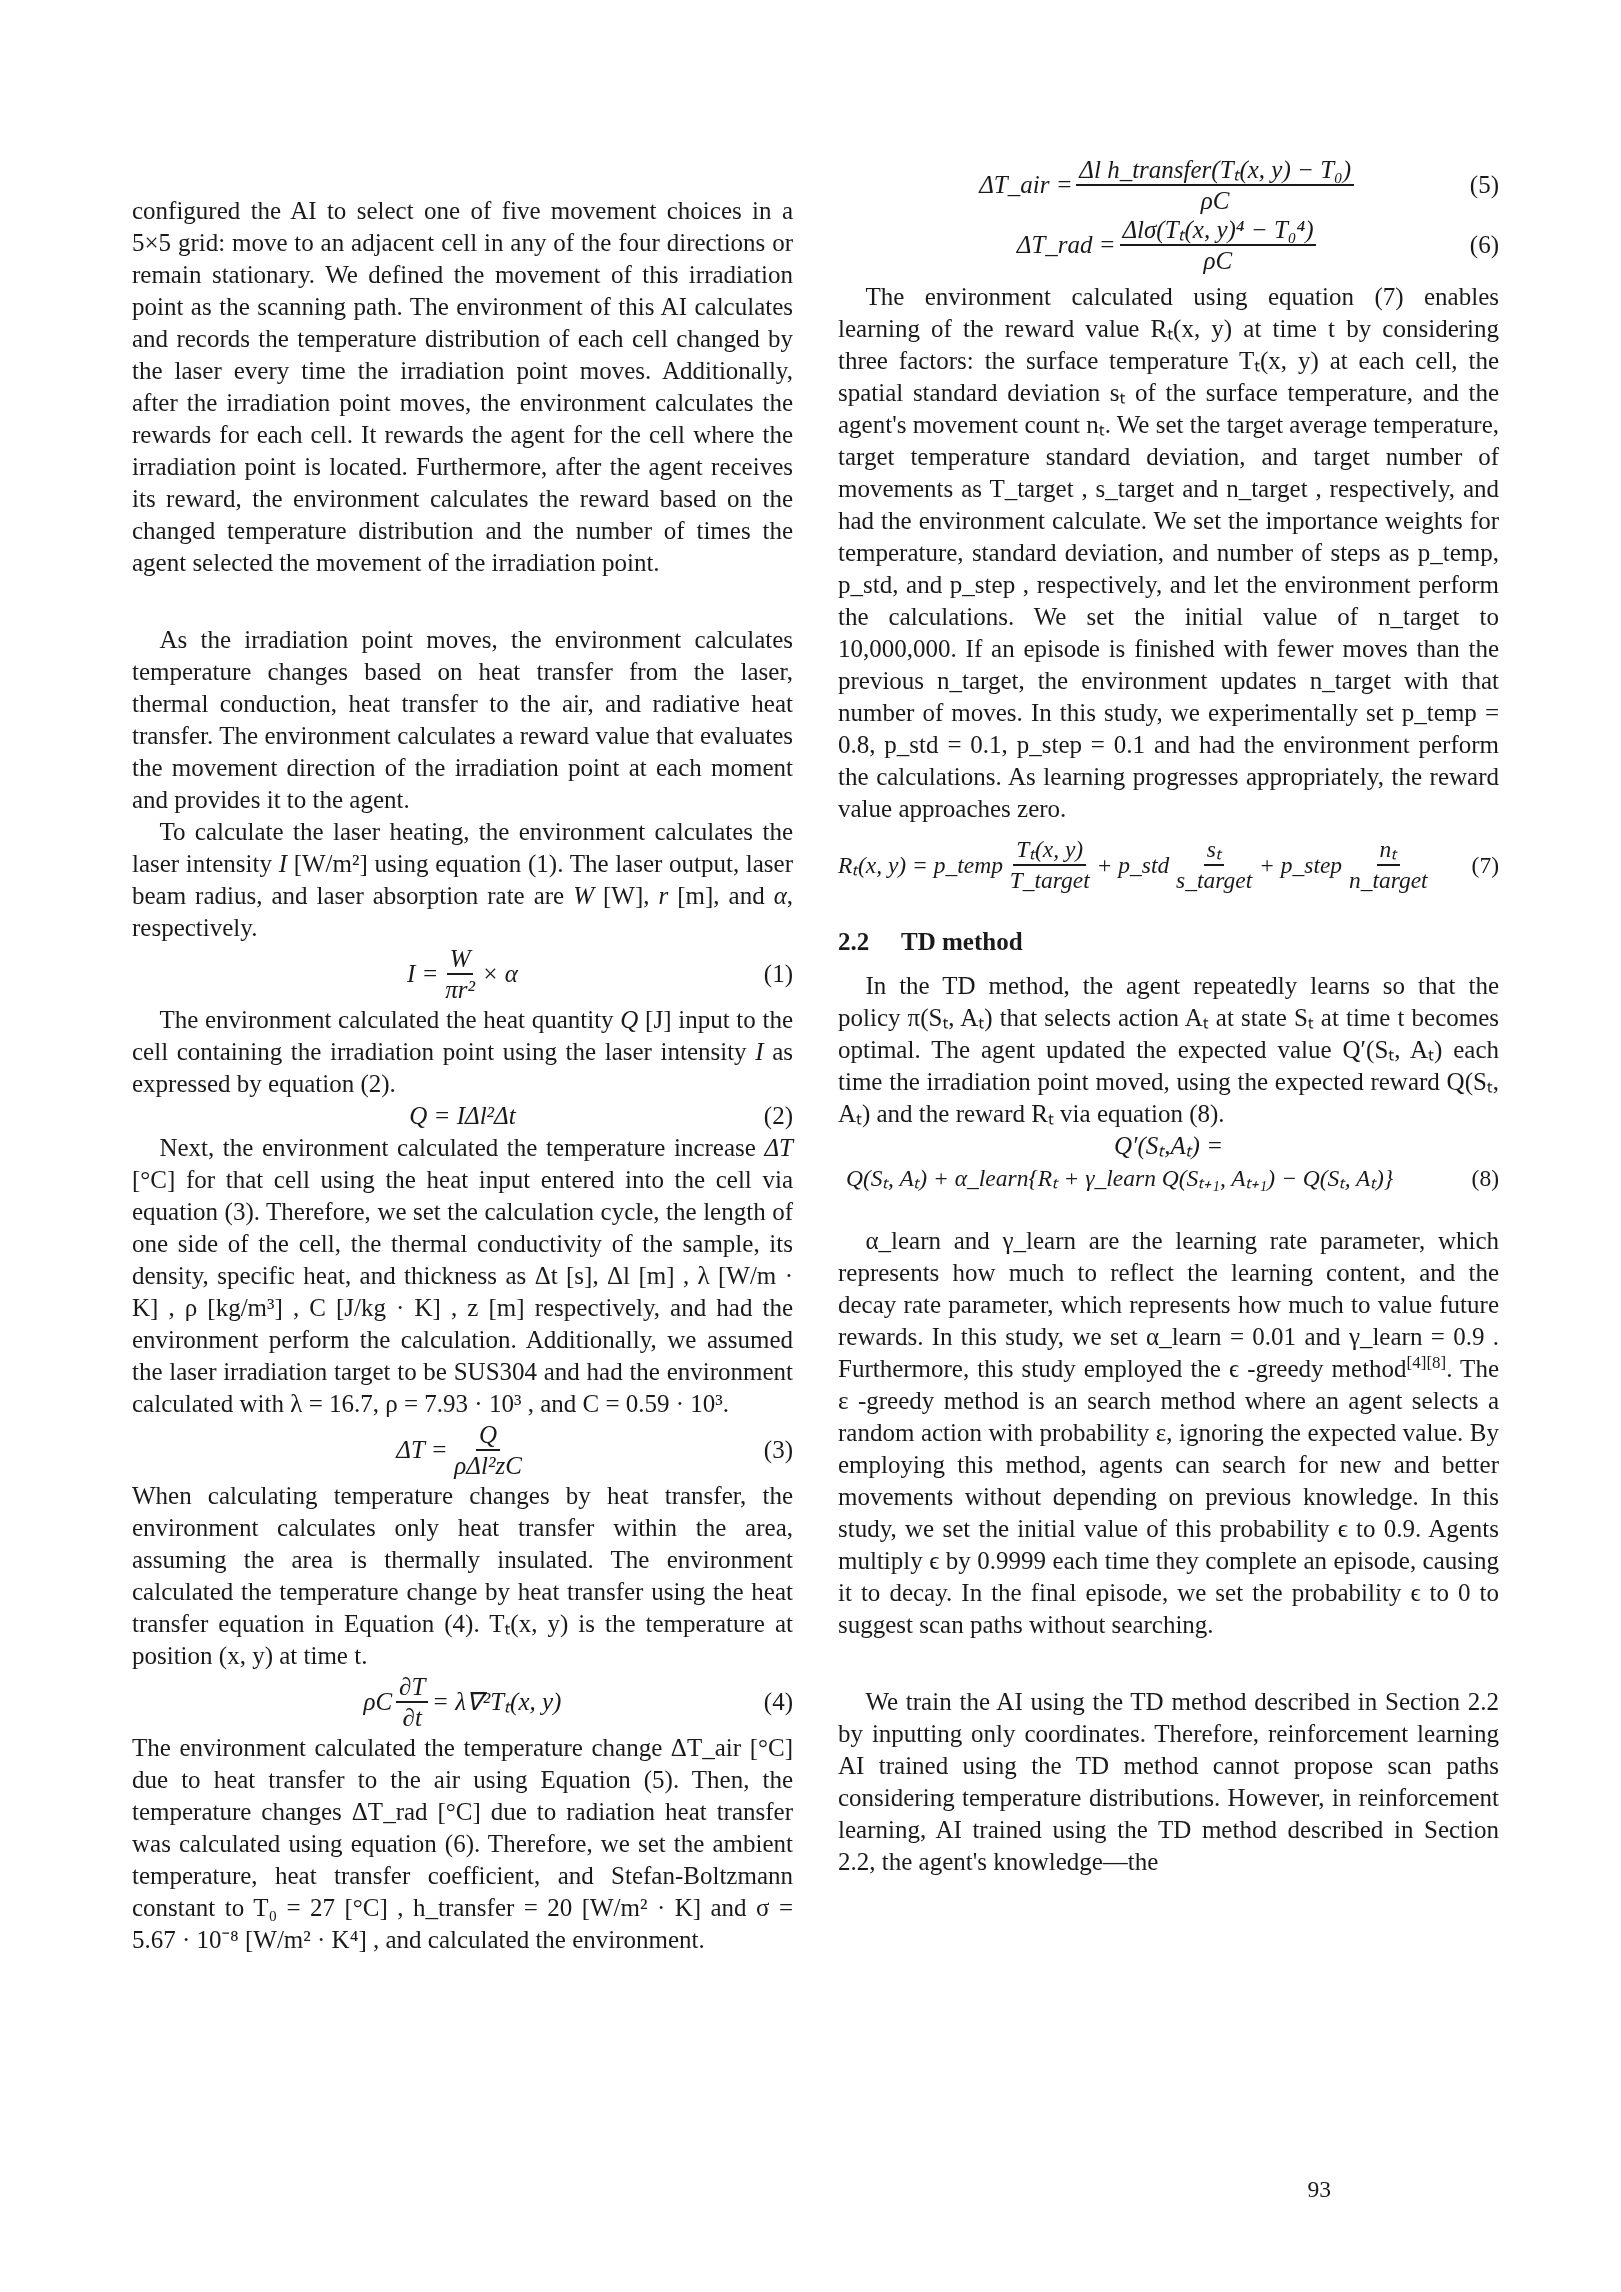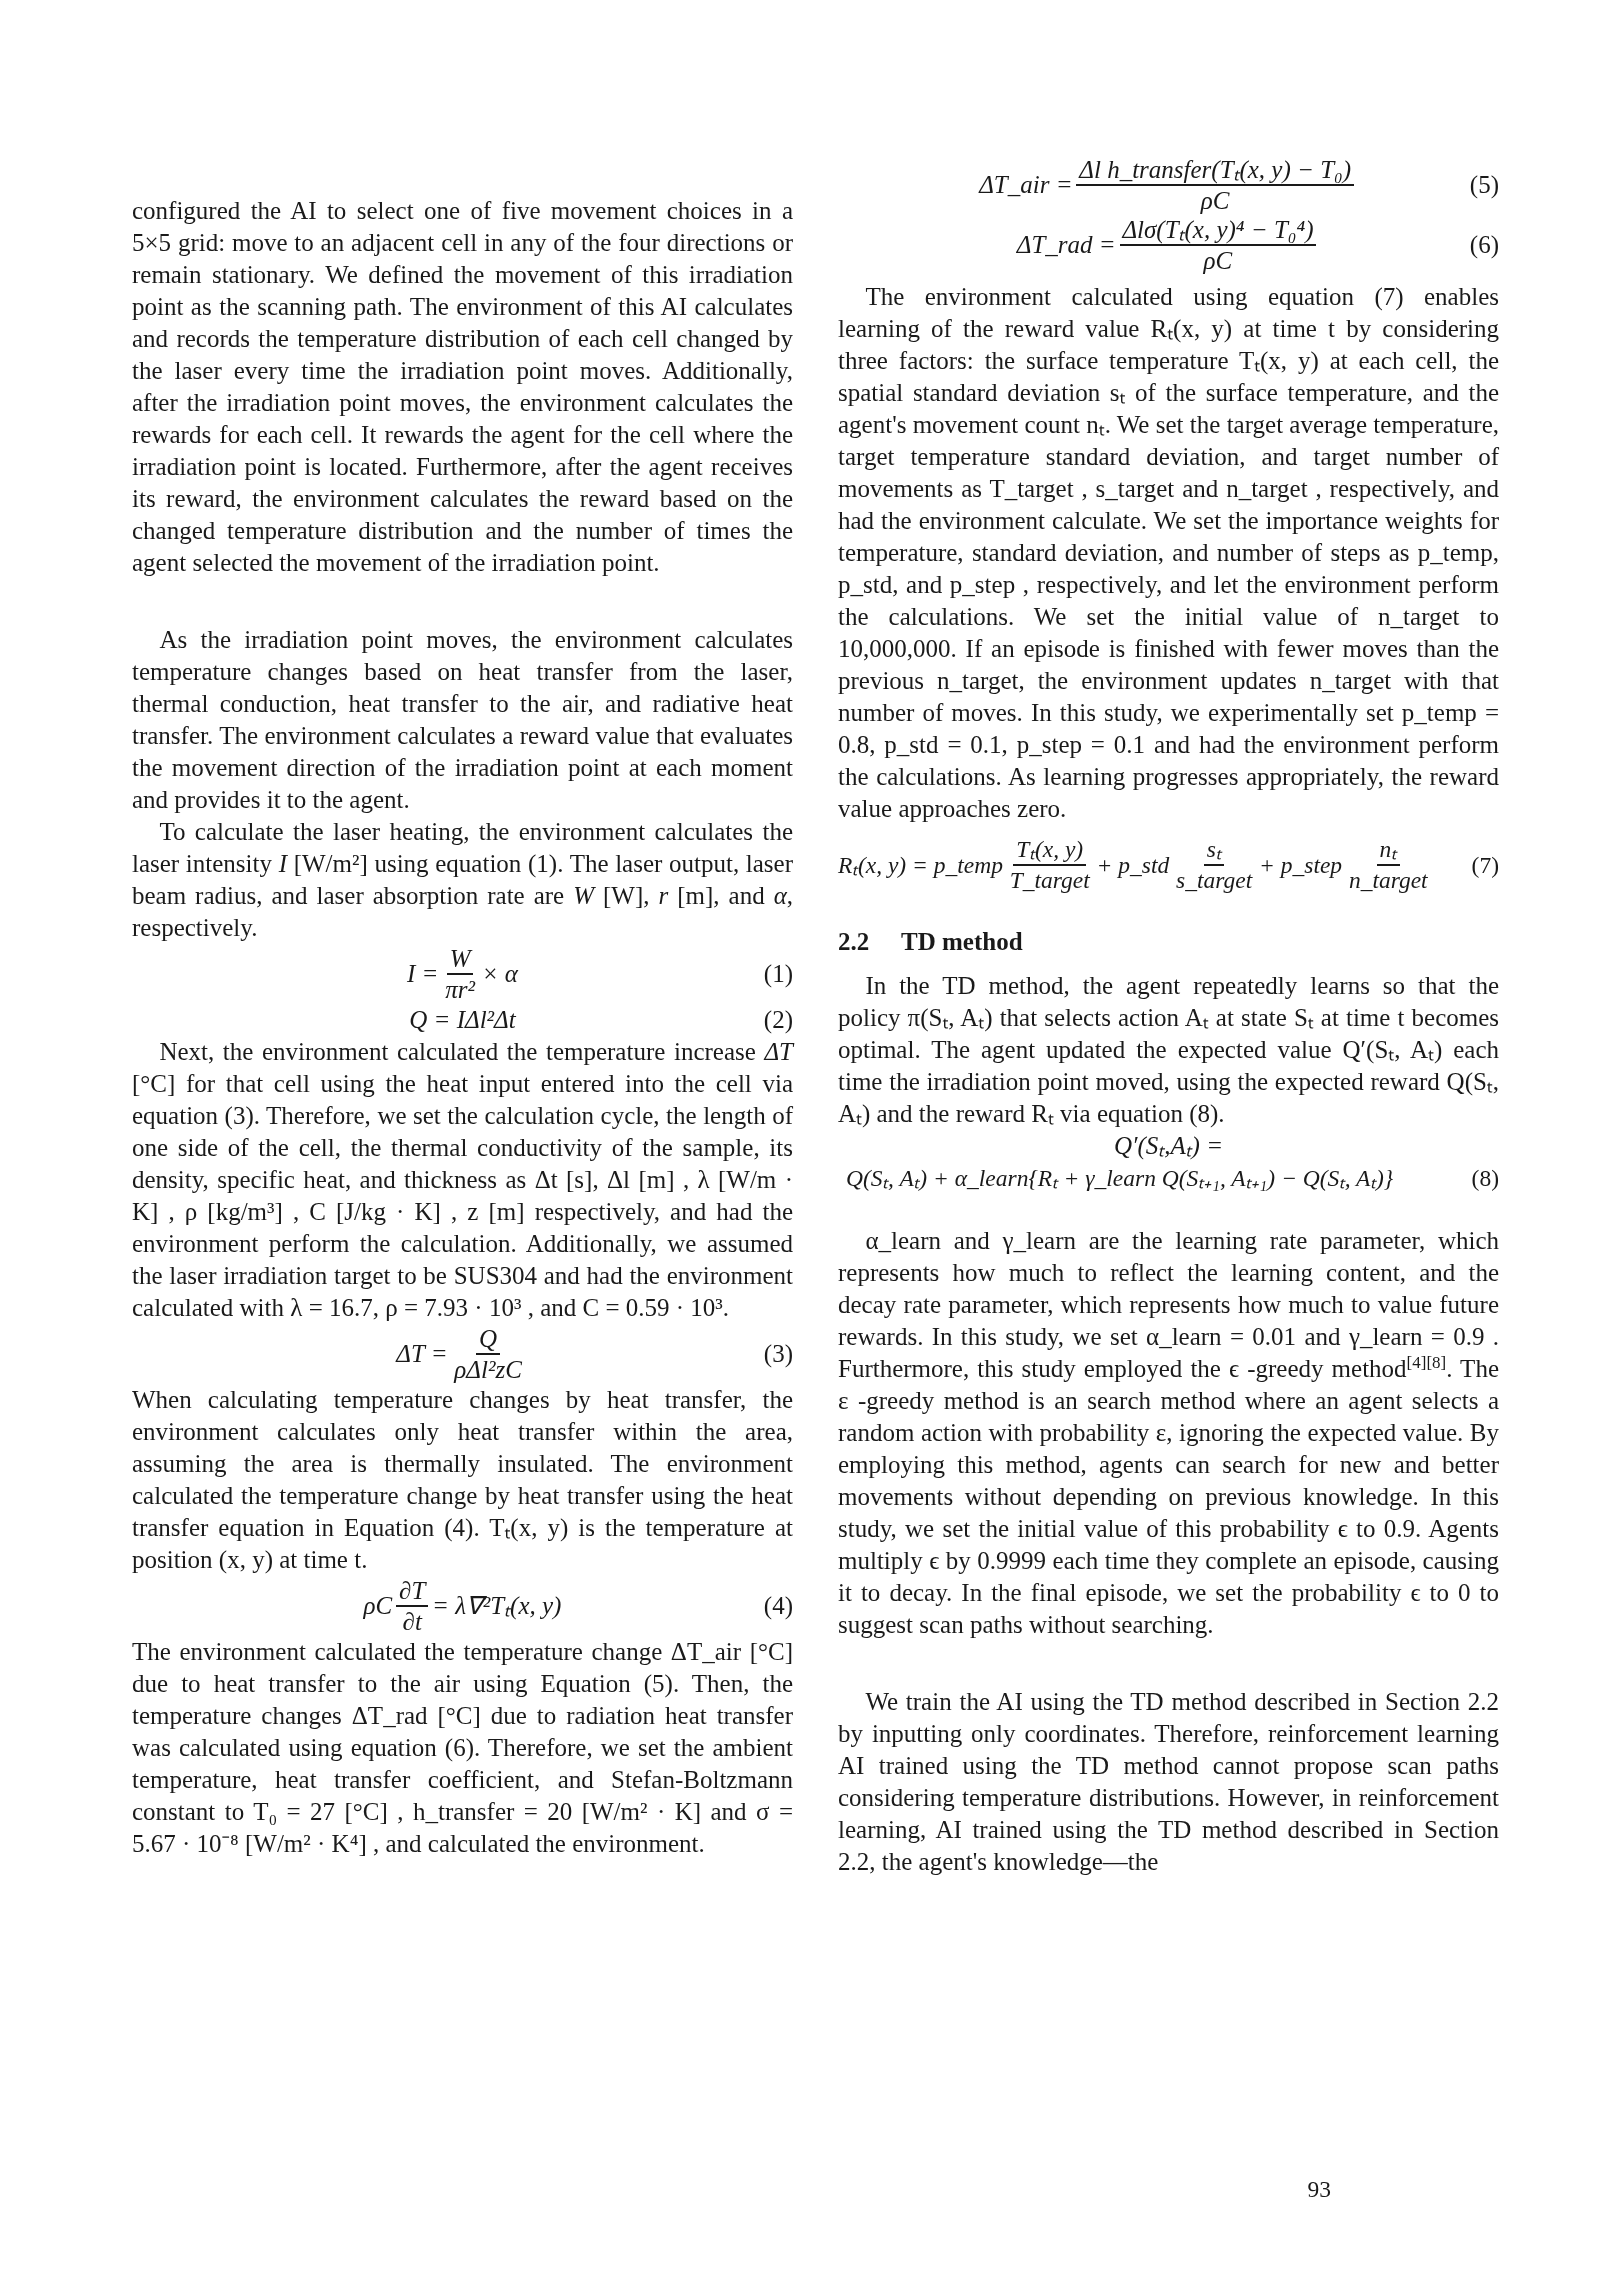--- a/index.html
+++ b/index.html
@@ -33,20 +33,21 @@
   <p class="ind"><span>To calculate the laser heating, the environment calculates the laser intensity</span> <span class="m">I</span> <span>[W/m²] using equation (1). The laser output, laser beam radius, and laser absorption rate are</span> <span class="m">W</span> <span>[W],</span> <span class="m">r</span> <span>[m], and</span> <span class="m">α</span><span>, respectively.</span></p>
   <div class="eq m">
     <span>I =</span>
     <span class="frac">
         <span class="n">W</span>
         <span class="d">πr²</span>
       </span>
     <span>× α</span>
     <span class="eqno">(1)</span>
   </div>
+  <p class="ind"><span>The environment calculated the heat quantity</span> <span class="m">Q</span> <span>[J] input to the cell containing the irradiation point using the laser intensity</span> <span class="m">I</span> <span>as expressed by equation (2).</span></p>
   <div class="eq m">
       <span>Q = IΔl²Δt</span>
       <span class="eqno">(2)</span>
     </div>
   <p class="ind"><span>Next, the environment calculated the temperature increase</span> <span class="m">ΔT</span> <span>[°C] for that cell using the heat input entered into the cell via equation (3). Therefore, we set the calculation cycle, the length of one side of the cell, the thermal conductivity of the sample, its density, specific heat, and thickness as</span> <span>Δt [s], Δl [m] , λ [W/m · K] , ρ [kg/m³] , C [J/kg · K] , z [m]</span> <span>respectively, and had the environment perform the calculation. Additionally, we assumed the laser irradiation target to be SUS304 and had the environment calculated with λ = 16.7, ρ = 7.93 · 10³ , and C = 0.59 · 10³.</span></p>
   <div class="eq m">
     <span>ΔT =</span>
     <span class="frac">
         <span class="n">Q</span>
         <span class="d">ρΔl²zC</span>

